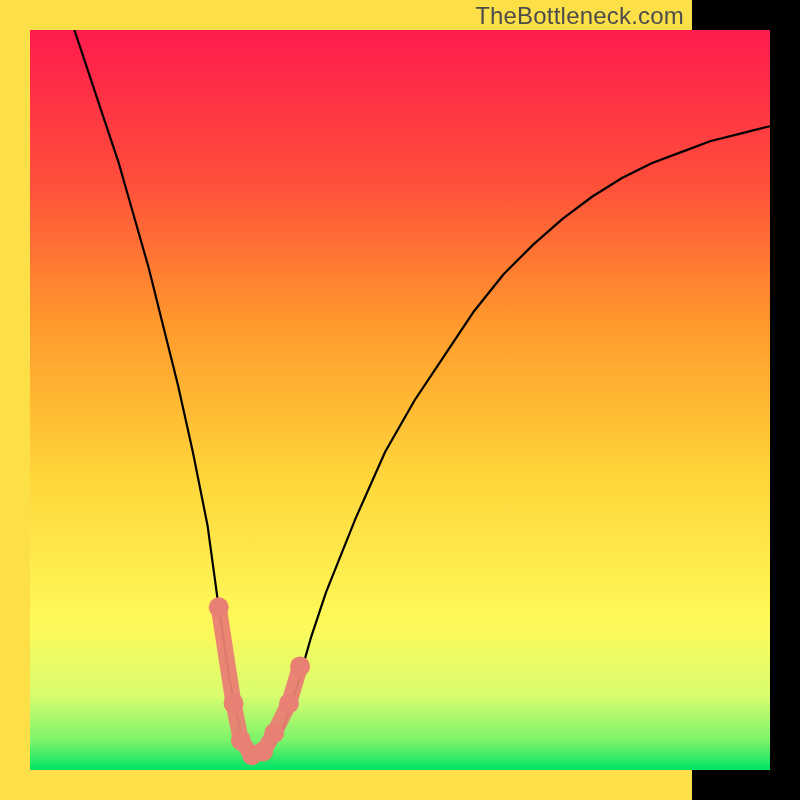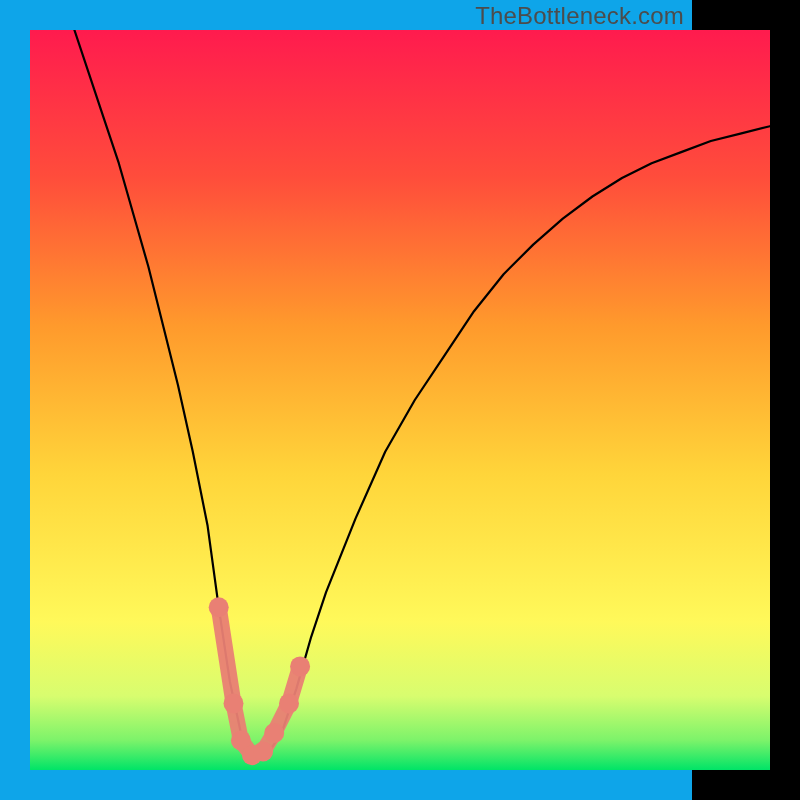--- a/index.html
+++ b/index.html
@@ -6,21 +6,21 @@
     margin: 0;
     padding: 0;
     width: 800px;
     height: 800px;
     overflow: hidden;
     background: #000;
   }
   .outer {
     width: 692px;
     height: 800px;
-    background: #0ea5e9;
+    background: #fde047;
     position: relative;
   }
   .watermark {
     position: absolute;
     top: 2px;
     right: 8px;
     color: #4c4c4c;
     font-family: Arial, Helvetica, sans-serif;
     font-size: 24px;
     font-weight: 500;

